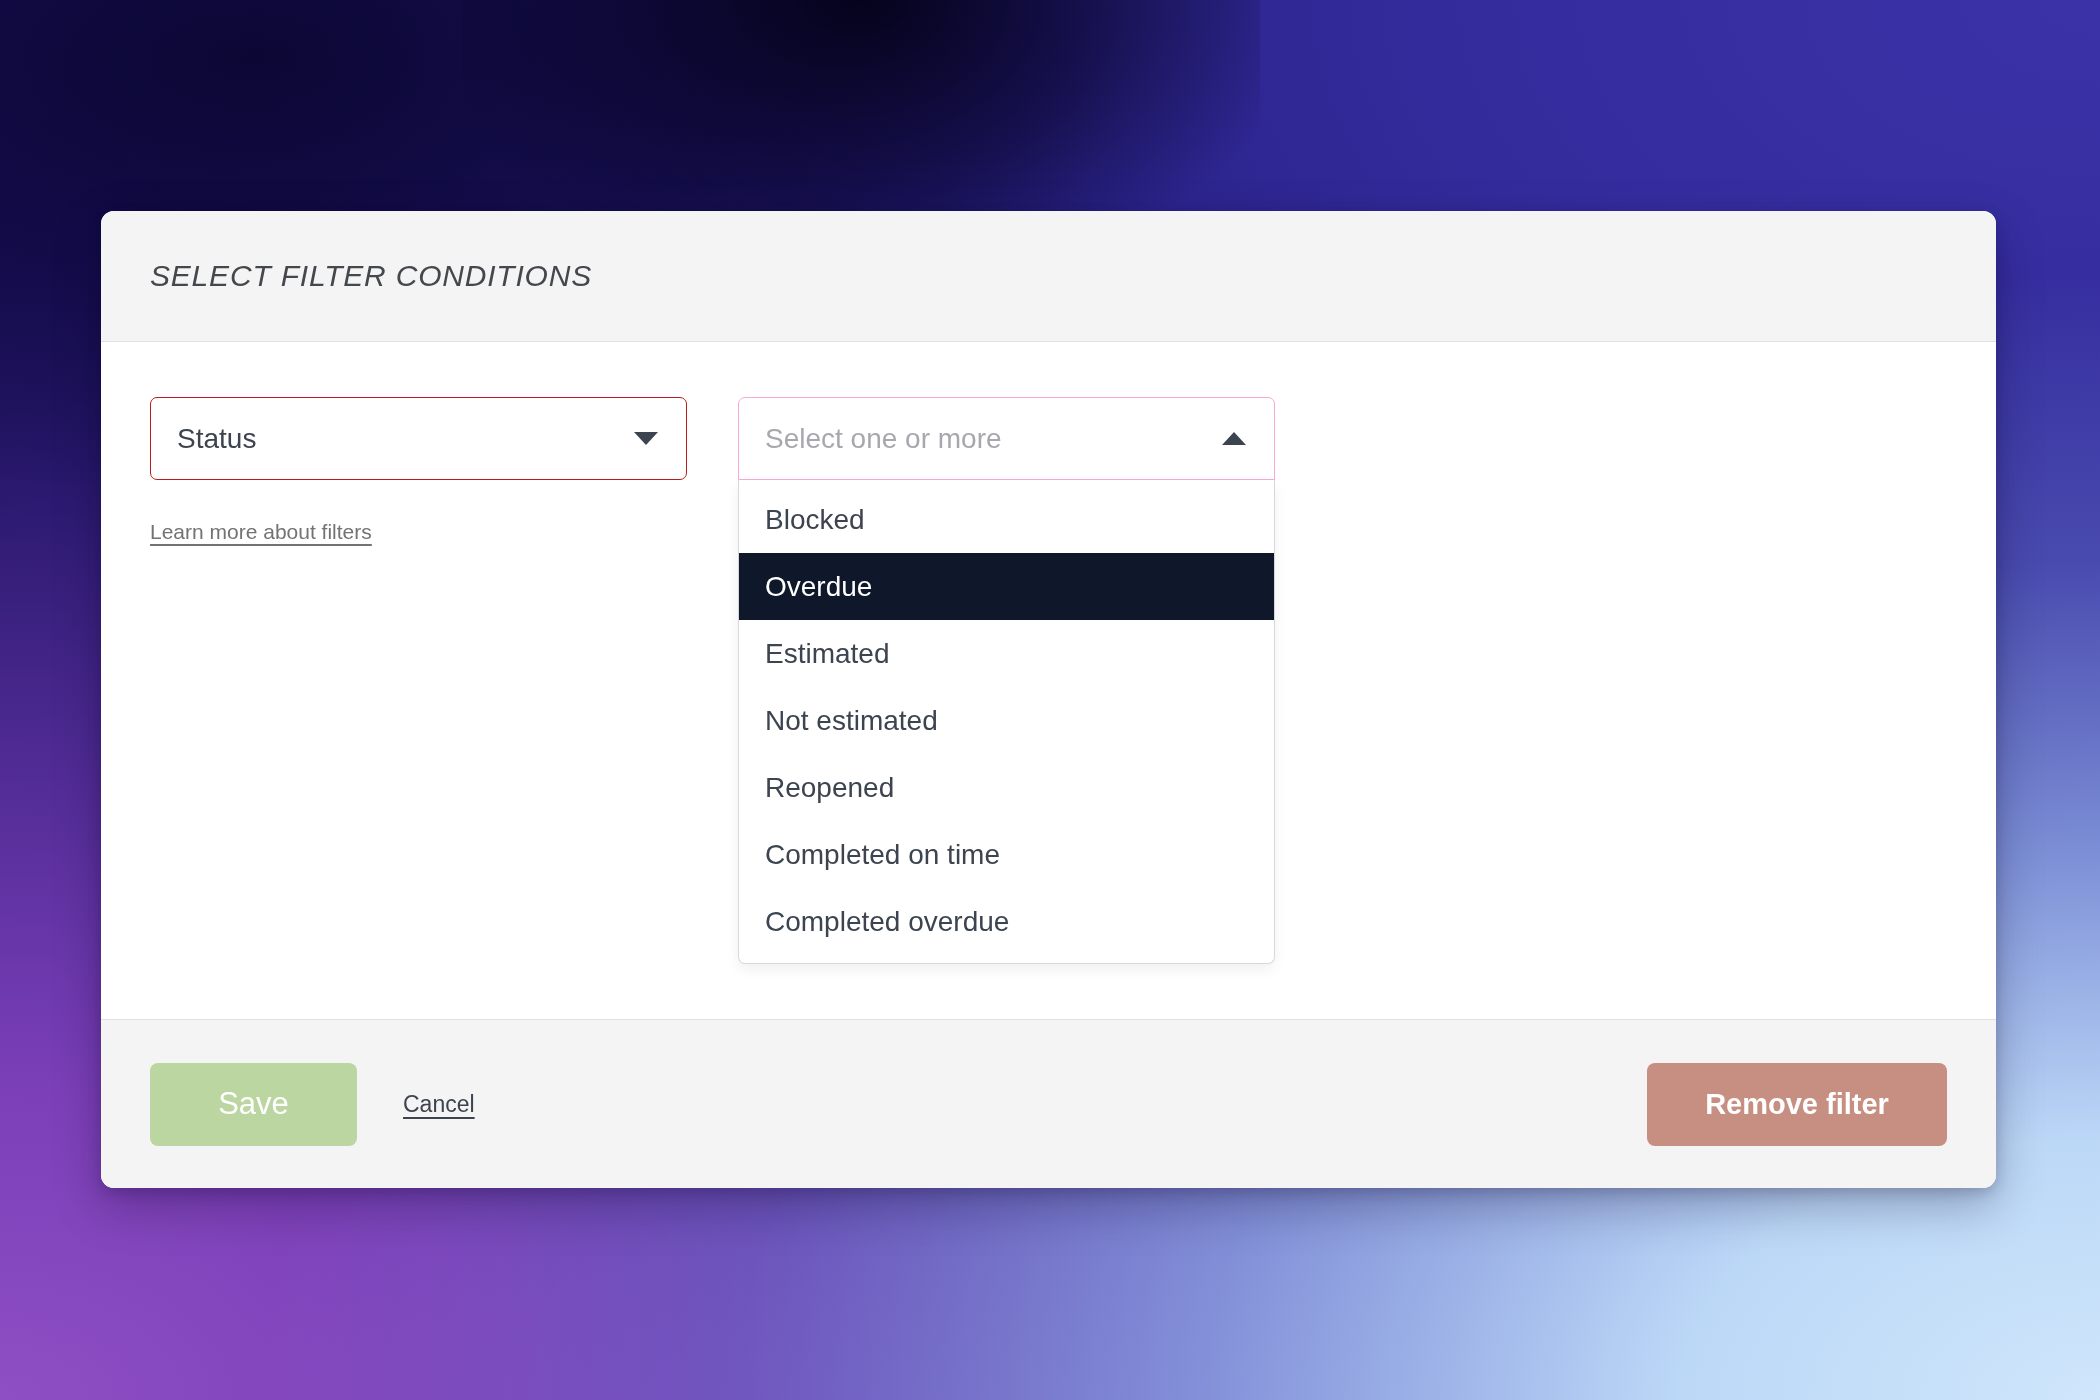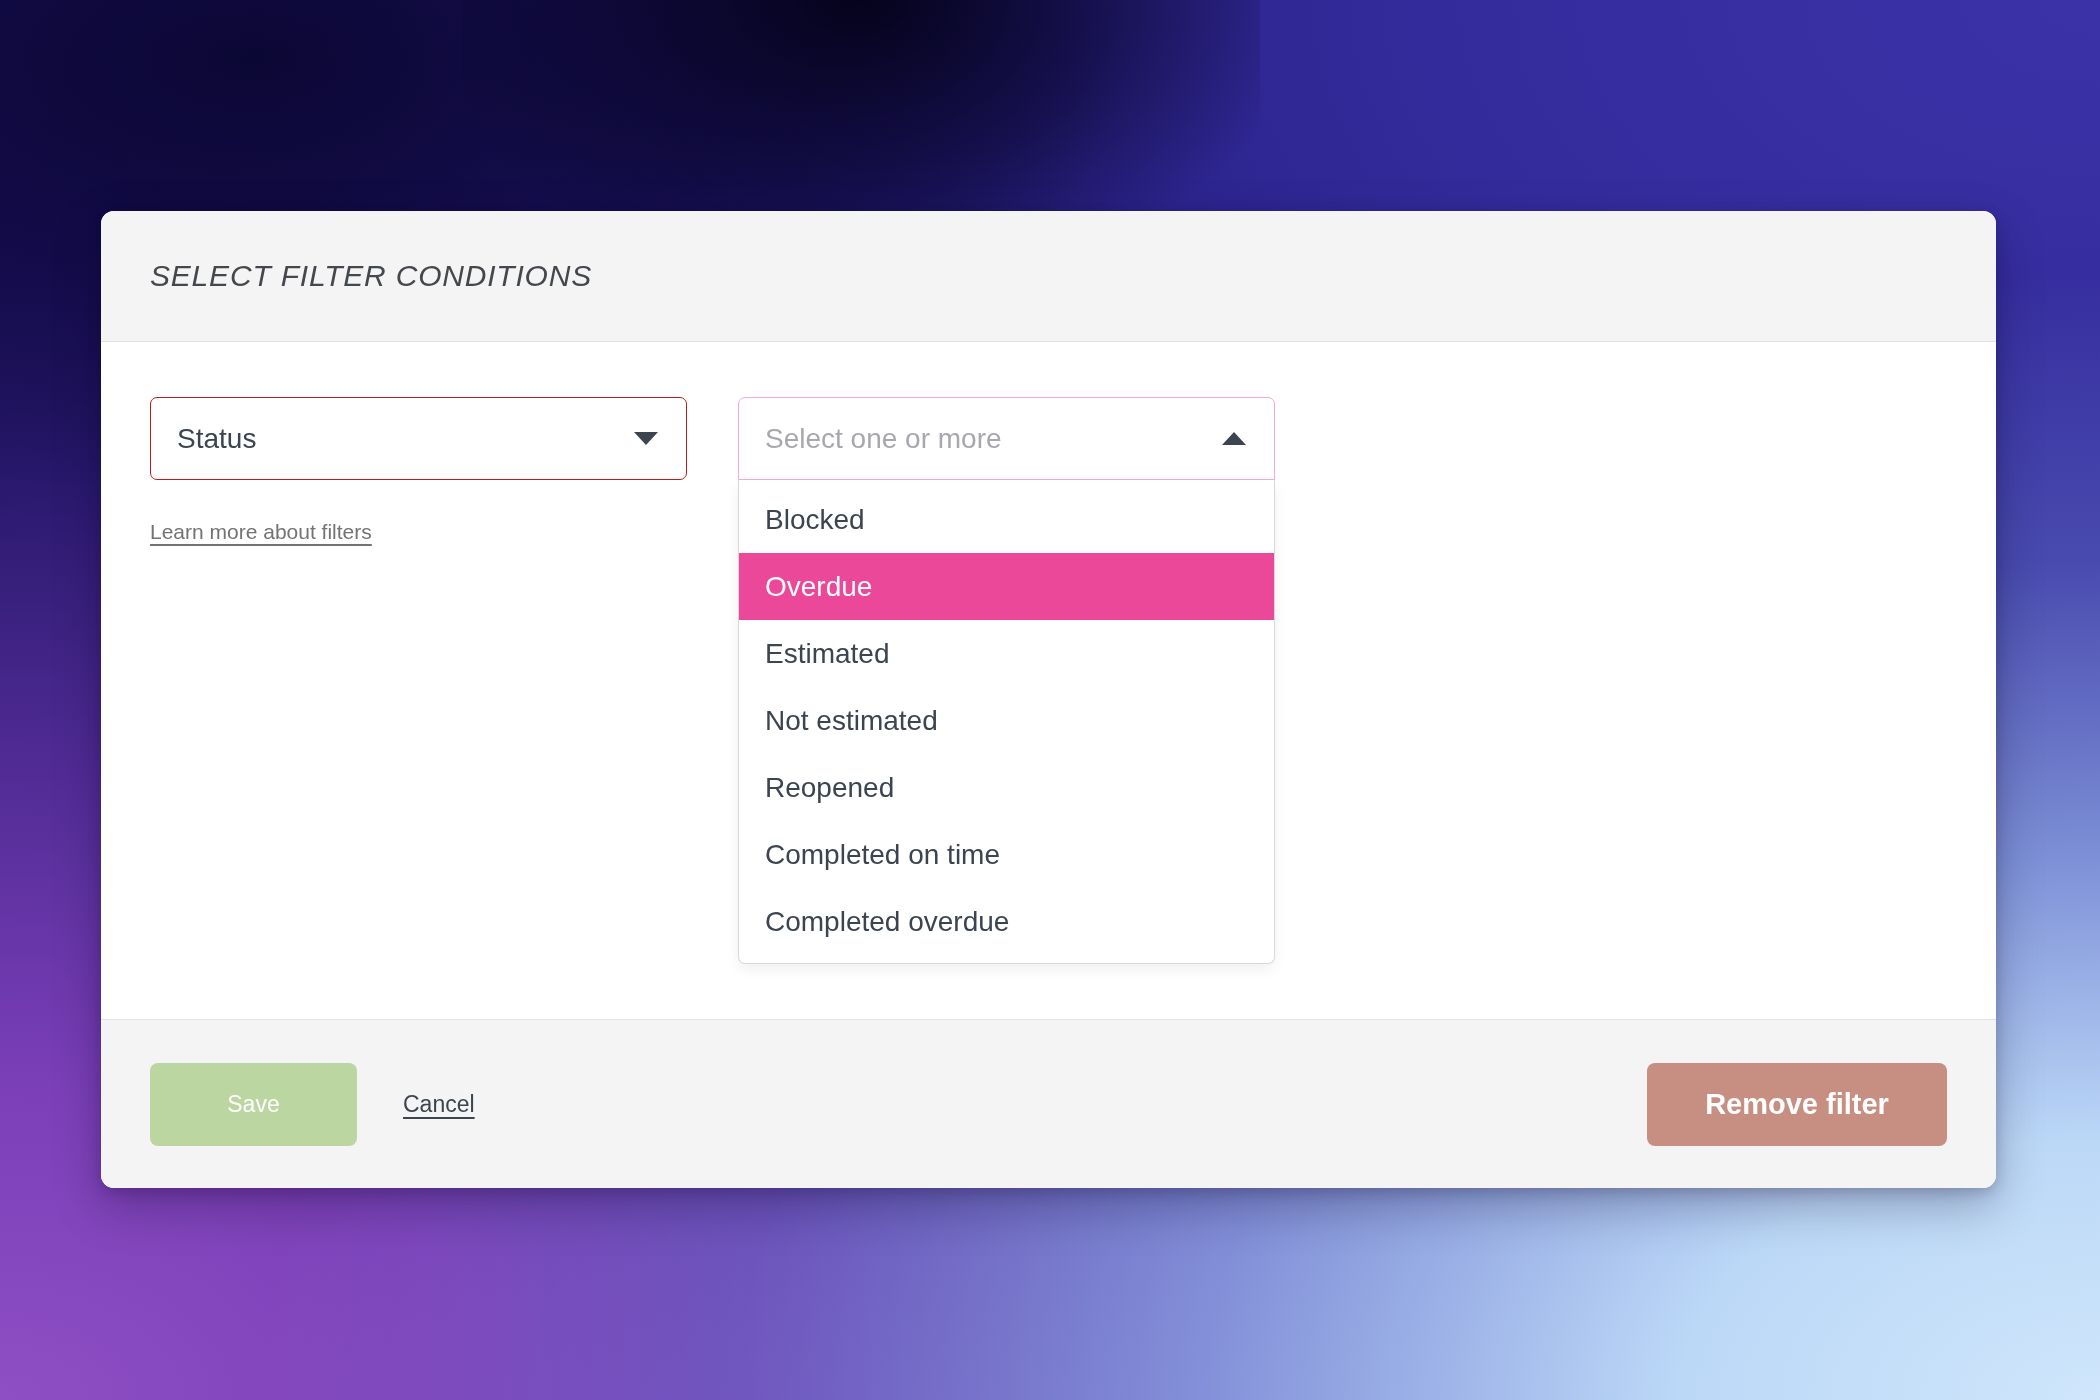--- a/index.html
+++ b/index.html
@@ -152,21 +152,21 @@
     height: 67px;
     display: flex;
     align-items: center;
     padding-left: 26px;
     font-size: 28px;
     color: #3c4450;
     cursor: pointer;
     background: #ffffff;
   }
   .option-item.selected {
-    background: #ec4899;
+    background: #0f172a;
     color: #ffffff;
   }
 
   
   .learn-more {
     display: inline-block;
     margin-top: 40px;
     font-size: 21px;
     color: #737373;
     text-decoration: underline;
@@ -189,21 +189,21 @@
     border: none;
     border-radius: 8px;
     font-family: "Liberation Sans", sans-serif;
     cursor: pointer;
   }
   .btn-save {
     width: 207px;
     height: 83px;
     background: #bcd6a2;
     color: #ffffff;
-    font-size: 23px;
+    font-size: 31px;
   }
   .btn-cancel {
     margin-left: 46px;
     background: none;
     font-size: 23px;
     color: #3c4450;
     text-decoration: underline;
     text-underline-offset: 5px;
     text-decoration-thickness: 2px;
     cursor: pointer;

